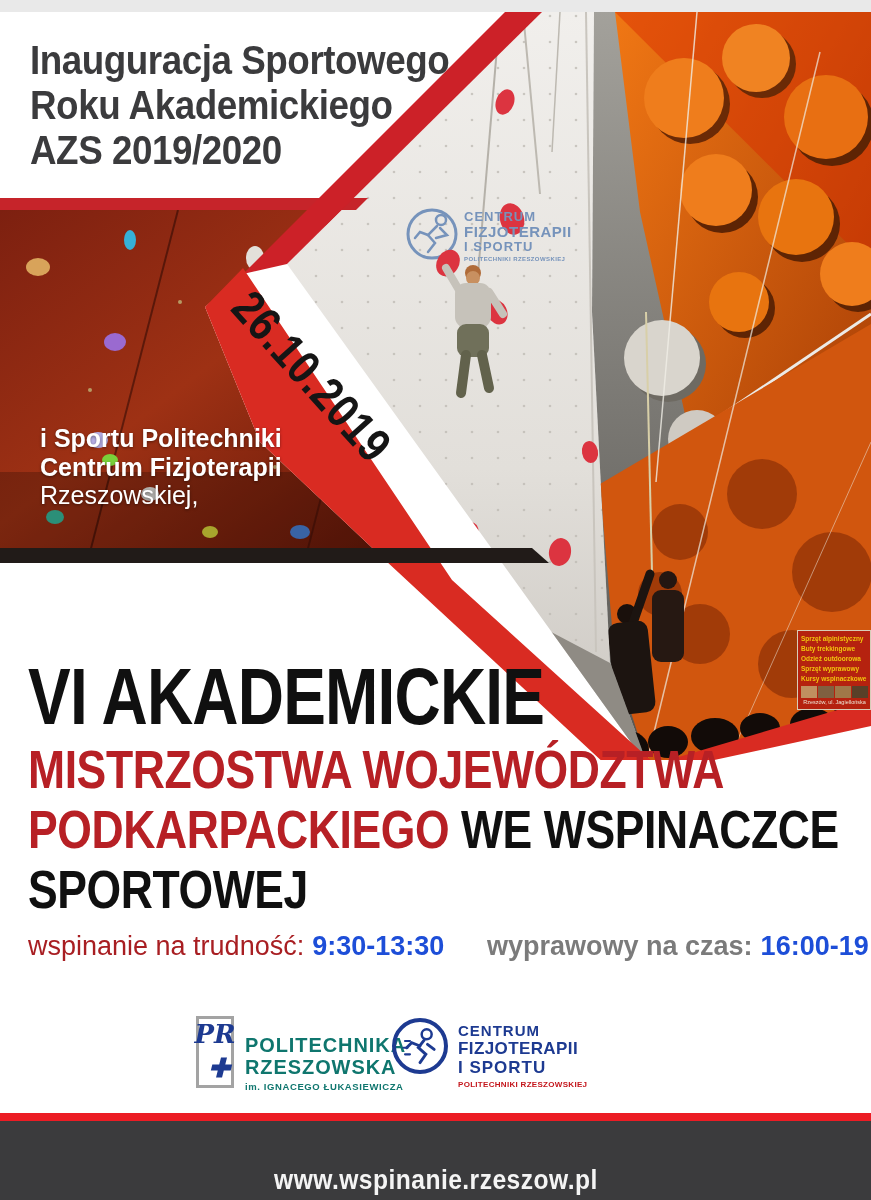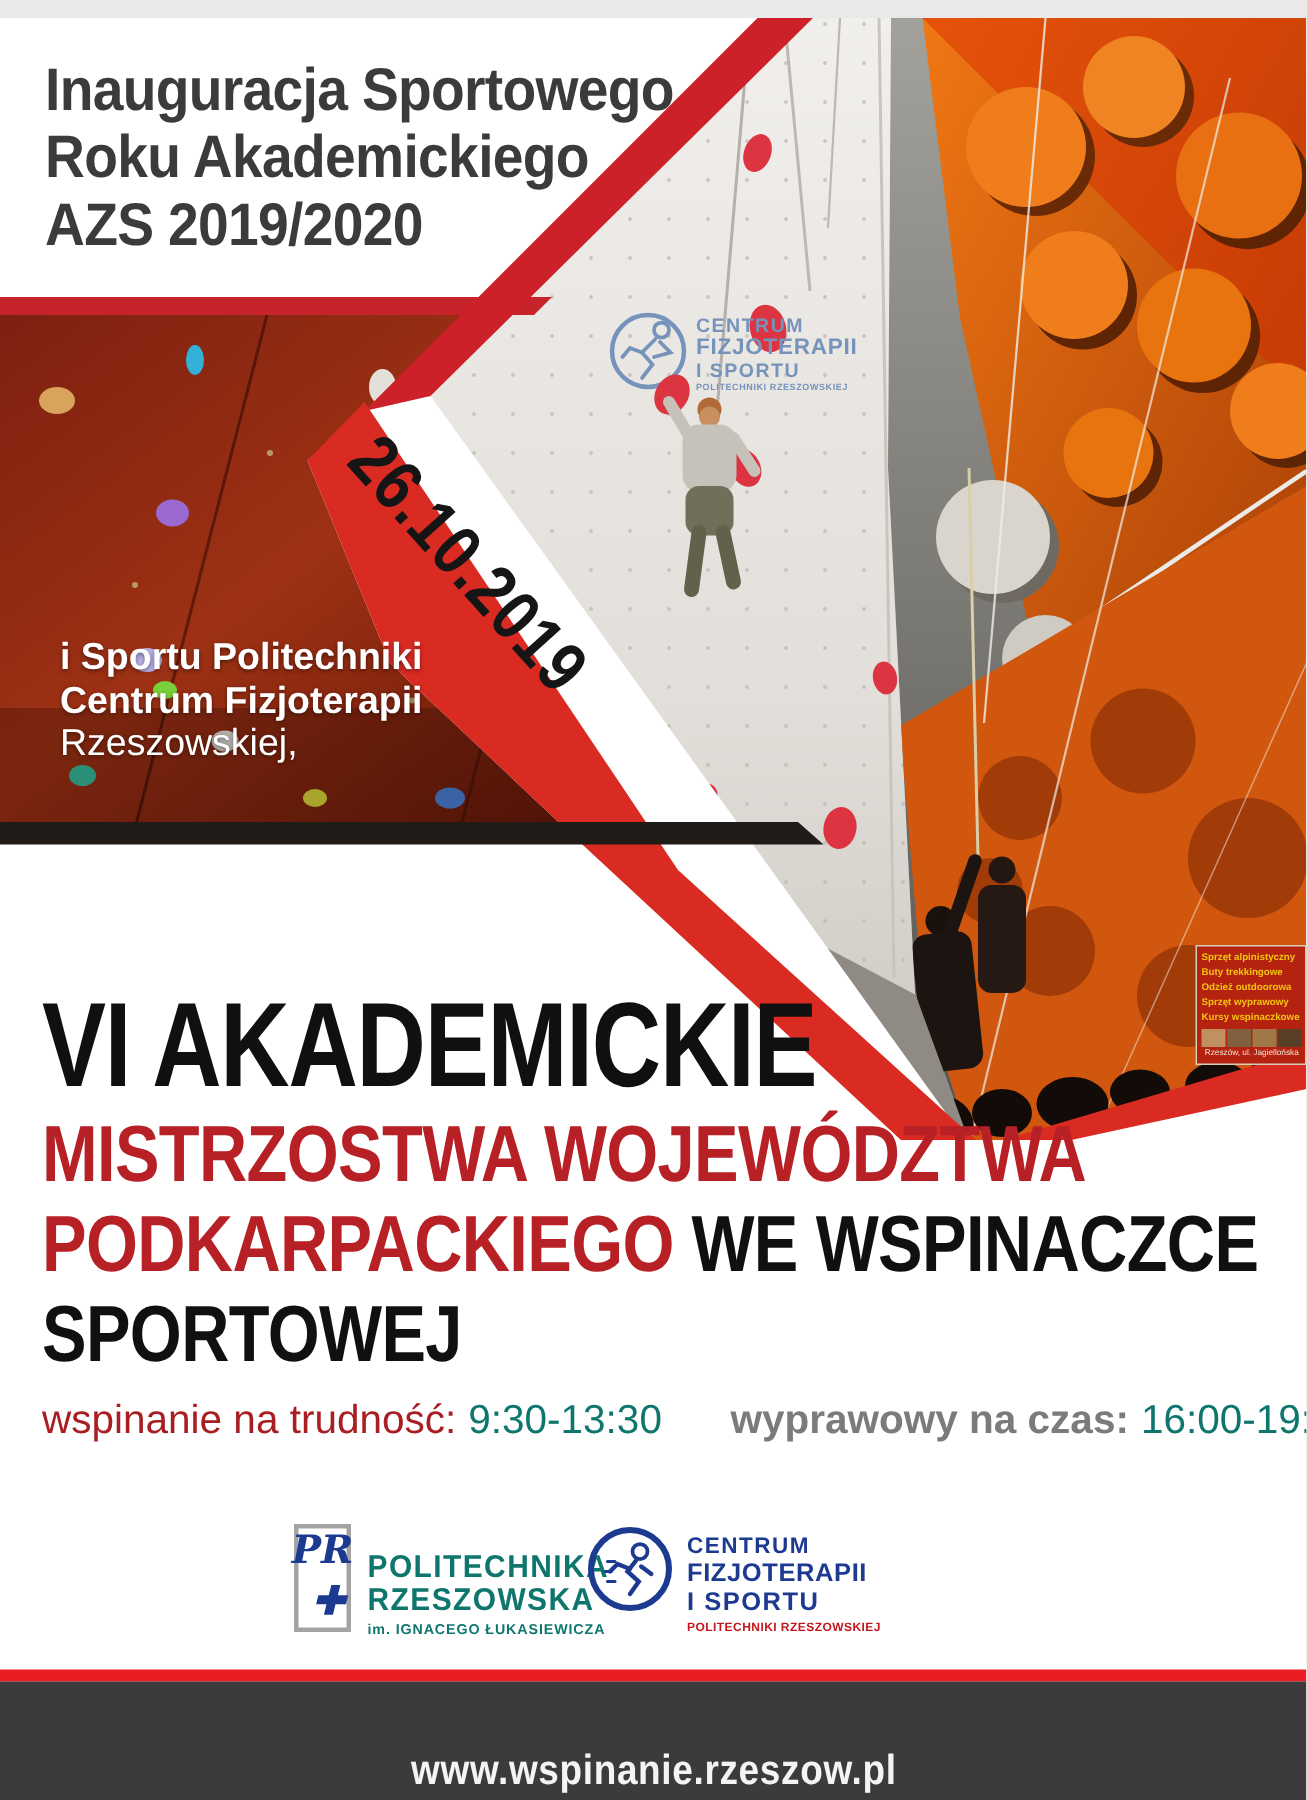--- a/index.html
+++ b/index.html
@@ -34,21 +34,21 @@
   .t2,.t3,.t4{font-size:53px;line-height:60px;font-weight:800;letter-spacing:-0.5px;
       transform:scaleX(.84);transform-origin:0 0;}
   .red{color:#b72025;}
   .t3 .blk{margin-left:14px;color:#101010;}
   
   .sched{top:919px;font-size:27px;white-space:nowrap;}
   .s-left{left:28px;}
   .s-right{left:487px;}
   .s-lab1{color:#a81e22;font-weight:400;}
   .s-lab2{color:#7b7b7b;font-weight:700;}
-  .s-time{color:#0f766e;font-weight:400;margin-left:8px;text-align:right;}
+  .s-time{color:#1d4ed8;font-weight:700;margin-left:8px;text-align:right;}
   
   .logo1{left:196px;top:1004px;display:flex;gap:11px;align-items:flex-start;}
   .pr-mark{width:32px;height:66px;border:3px solid #a3a3a3;position:relative;
            display:flex;align-items:flex-start;justify-content:center;}
   .pr-mark span{font-family:"DejaVu Serif",serif;font-style:italic;font-weight:700;
                 font-size:26px;color:#1d3a91;}
   .pr-cross{position:absolute;right:1px;bottom:2px;font-size:9px;color:#1d3a91;font-style:normal;}
   .logo1 .txt{color:#0f766e;margin-top:18px;}
   .logo1 .l1,.logo1 .l2{font-size:21px;font-weight:800;letter-spacing:1px;line-height:1.05;
                         transform:scaleX(.95);transform-origin:0 0;white-space:nowrap;}

